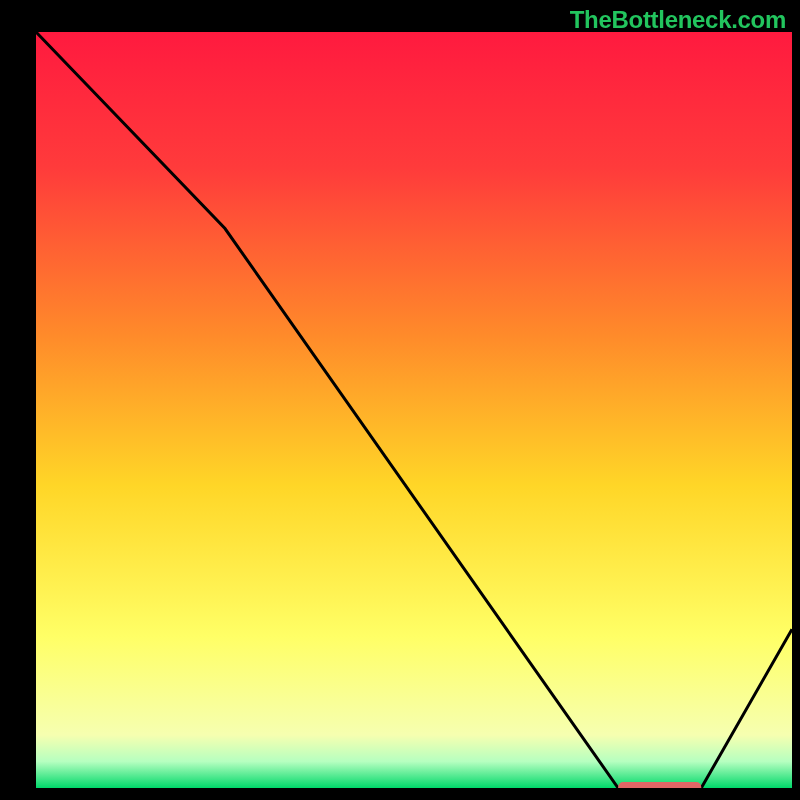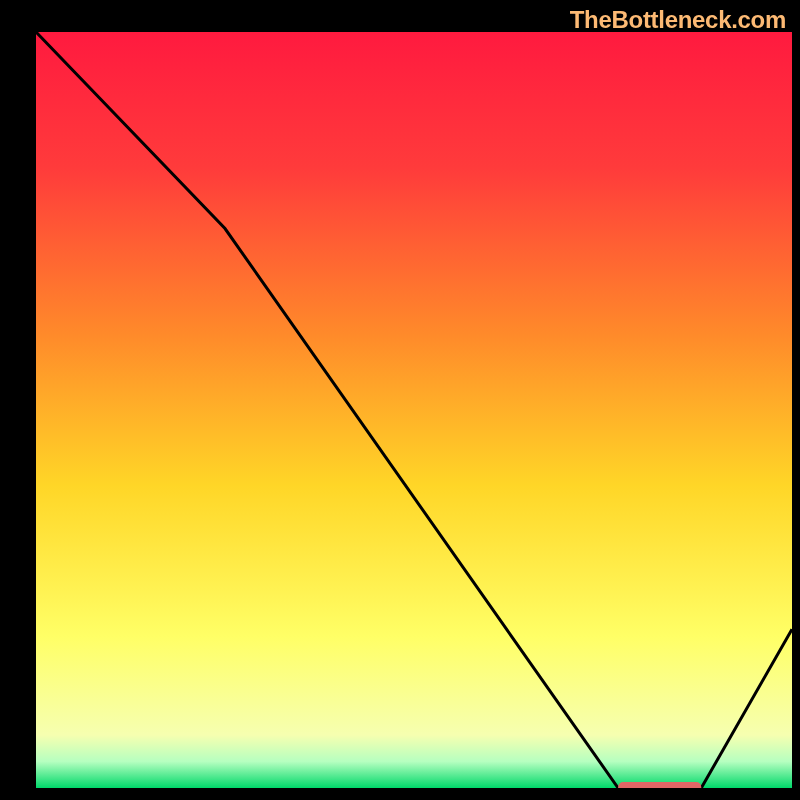--- a/index.html
+++ b/index.html
@@ -13,21 +13,21 @@
   }
   .chart-wrap {
     position: relative;
     width: 800px;
     height: 800px;
   }
   .attribution {
     position: absolute;
     top: 6px;
     right: 14px;
-    color: #fdba74;
+    color: #22c55e;
     font-size: 24px;
     font-weight: bold;
     letter-spacing: -0.3px;
     z-index: 5;
   }
   svg {
     display: block;
   }
 </style>
 </head>

